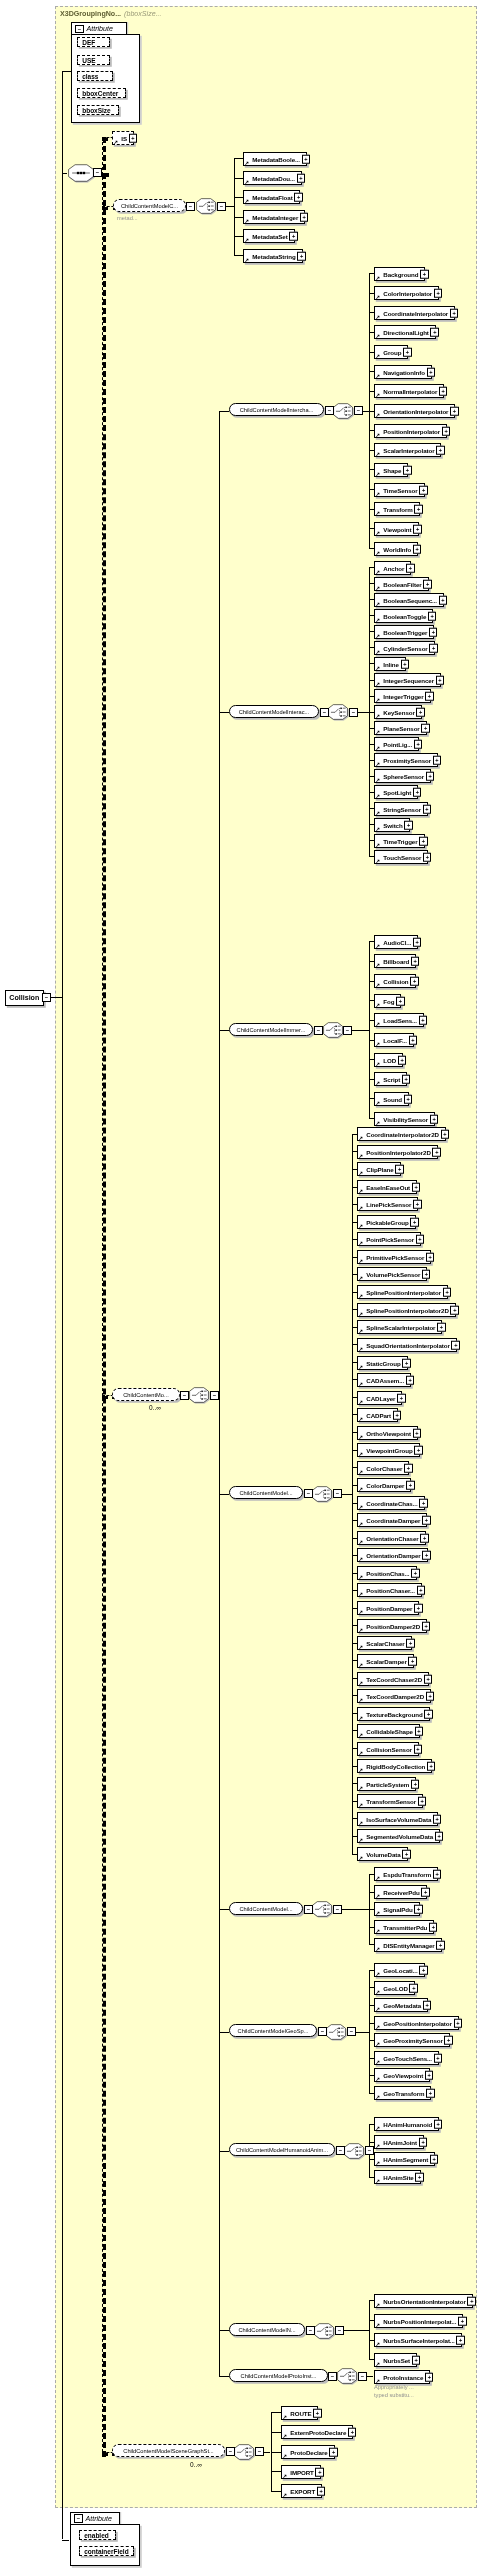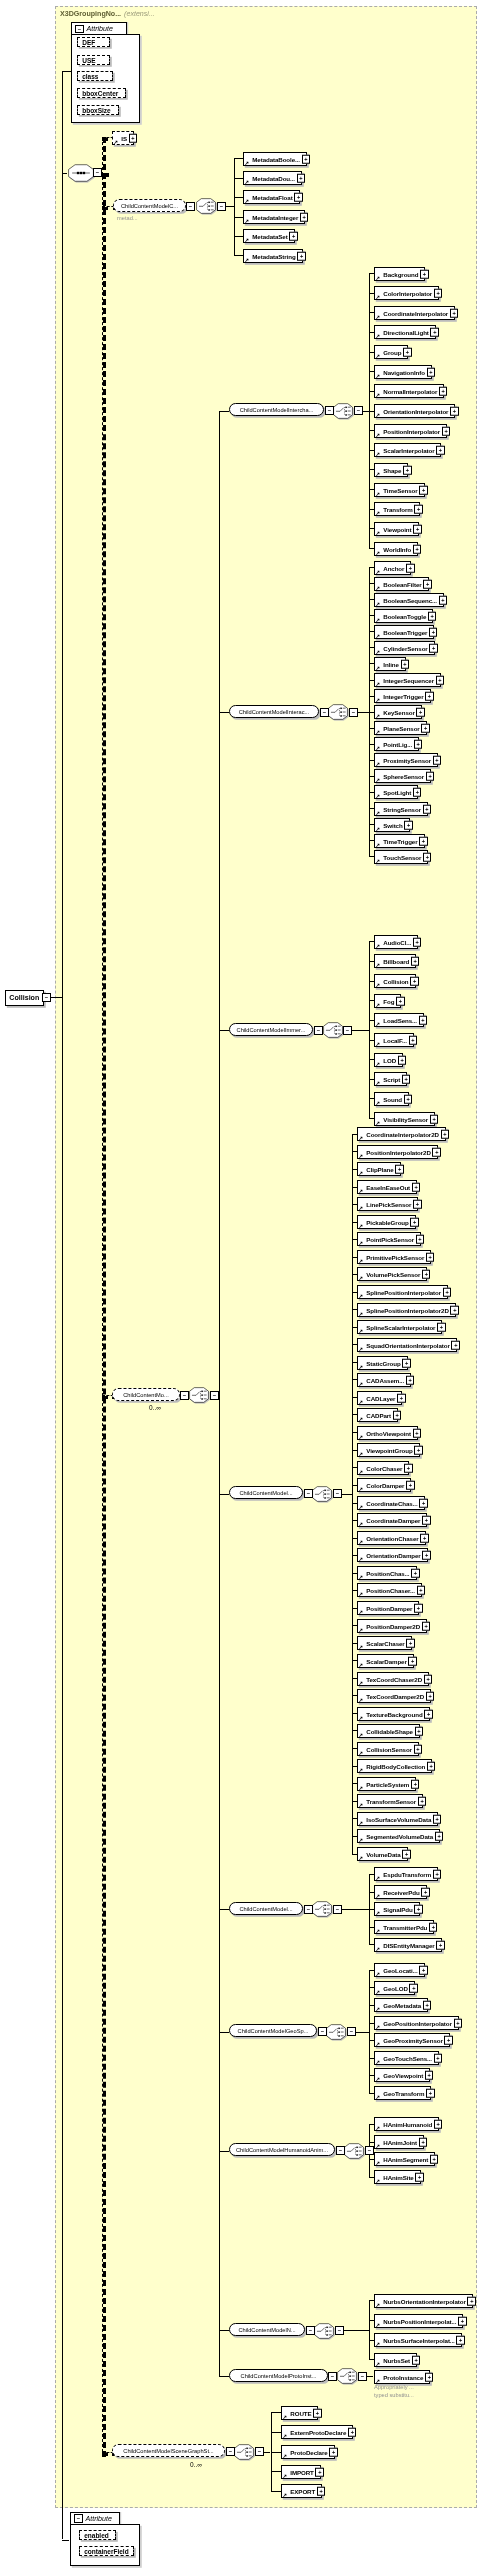--- a/index.html
+++ b/index.html
@@ -39,21 +39,21 @@
   .occ{font-size:6.5px;color:#000;z-index:2;white-space:nowrap;}
   .ann{font-size:5.7px;color:#909090;z-index:2;white-space:nowrap;}
 </style>
 </head>
 <body>
 
 <div id="canvas">
 
   <div class="abs region" style="left:55px;top:6px;width:420px;height:2500px;"></div>
   <div class="abs base-lbl" style="left:60px;top:9.5px;">
-    <span class="base-name">X3DGroupingNo...</span><span class="base-suffix">(extensi...</span>
+    <span class="base-name">X3DGroupingNo...</span><span class="base-suffix">(bboxSize...</span>
   </div>
 
   <div class="abs rootbox" style="left:4.8px;top:990px;width:37px;">
     <span>Collision</span>
   </div>
 
   <div class="abs attrc attr-tab" style="left:71px;top:22px;width:56px;height:12.5px;">
     <span class="exp" style="position:static;">−</span>
     <span>Attribute</span>
   </div>

